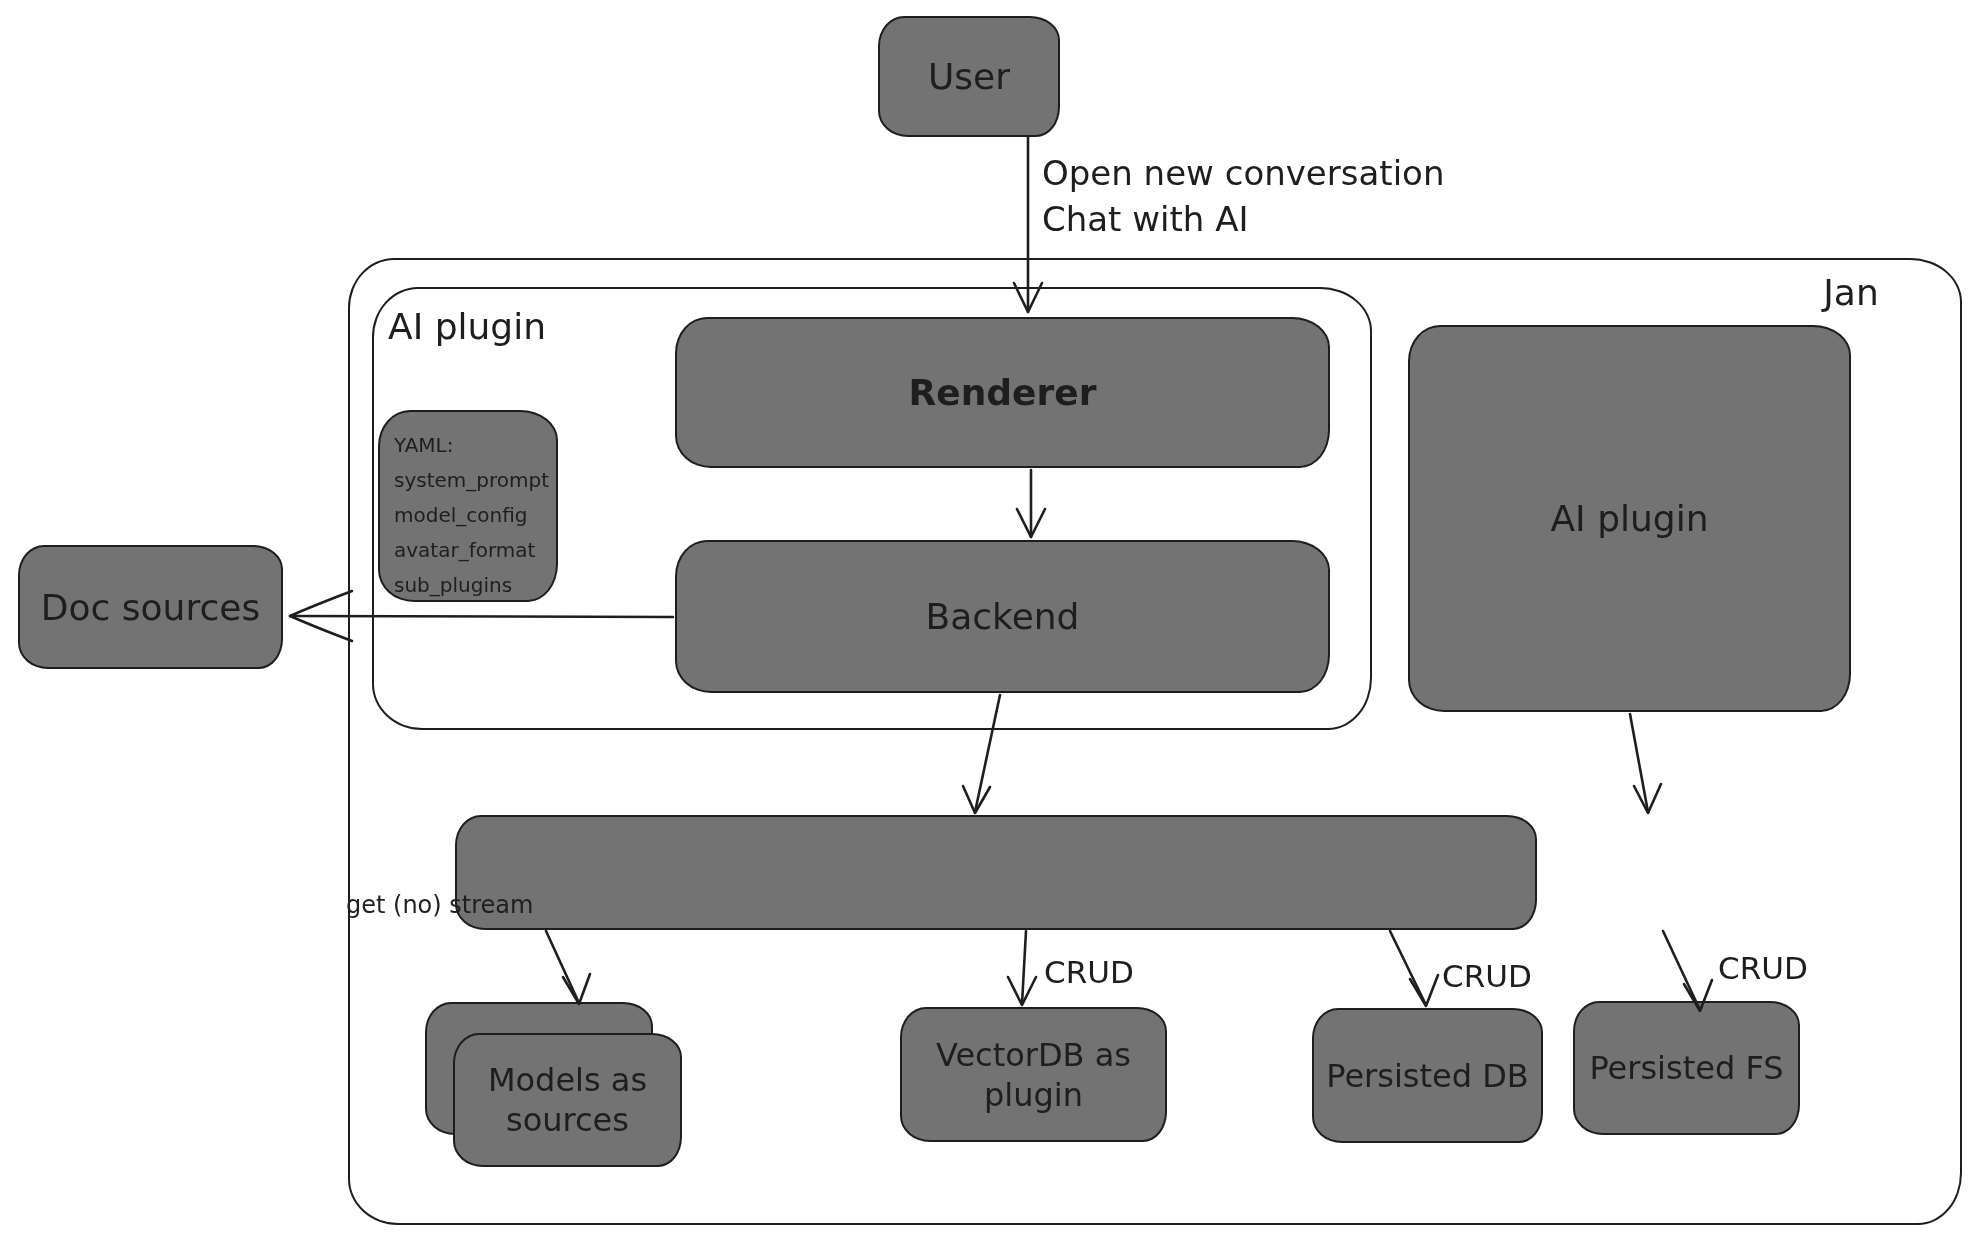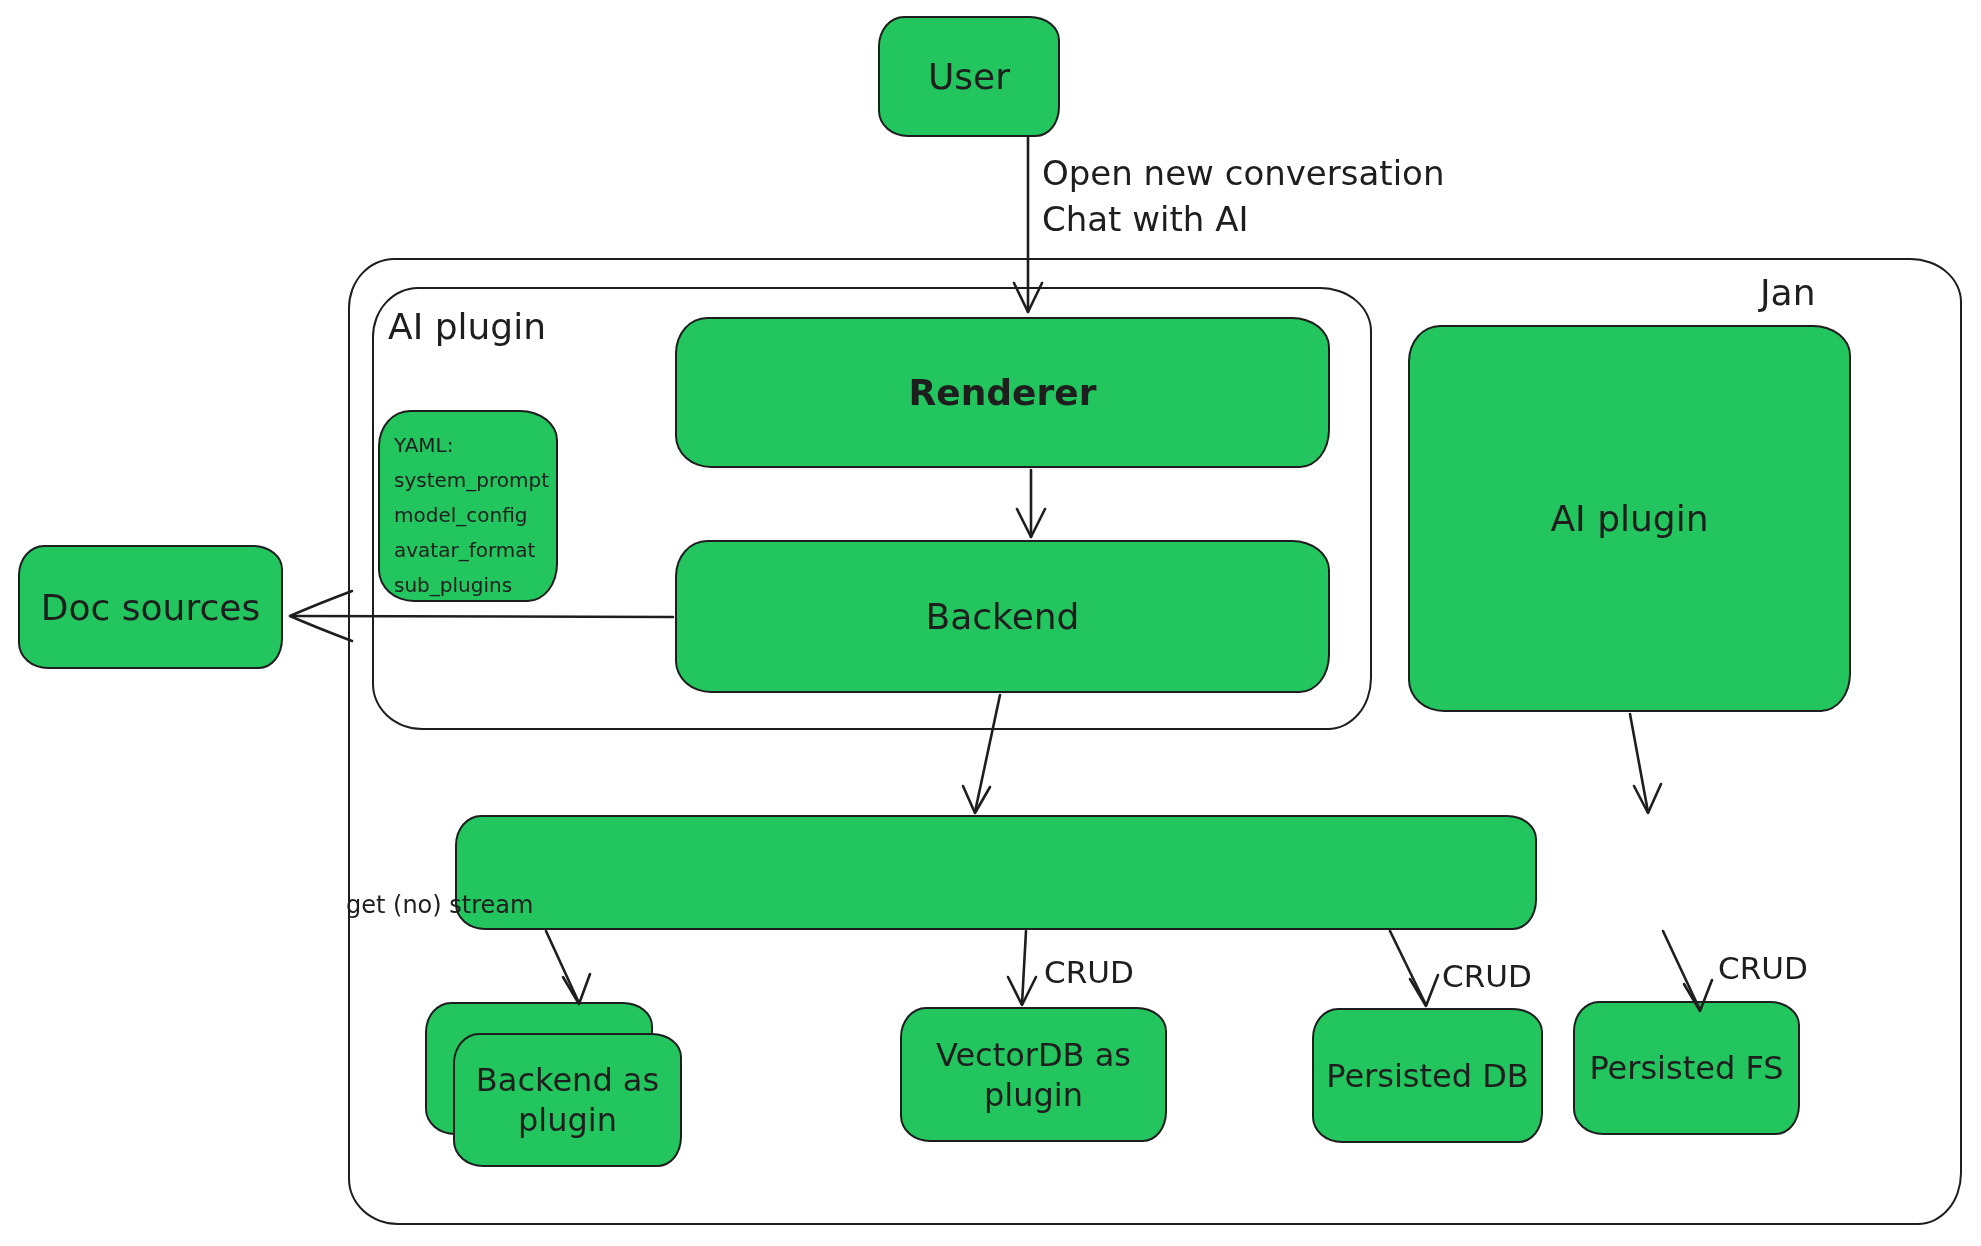--- a/index.html
+++ b/index.html
@@ -8,21 +8,21 @@
     width:1981px; height:1246px;
     background:#ffffff;
     font-family:"DejaVu Sans", "Liberation Sans", sans-serif;
     color:#1e1e1e;
     overflow:hidden;
   }
   .box {
     position:absolute;
     box-sizing:border-box;
     border:2.6px solid #1e1e1e;
-    background:#22c55e;
+    background:#737373;
     display:flex;
     align-items:center;
     justify-content:center;
     text-align:center;
     color:#1e1e1e;
     z-index:2;
     line-height:1.25;
   }
   .container {
     background:transparent;
@@ -58,21 +58,21 @@
   .r-sm { border-radius:26px 30px 24px 30px / 30px 24px 30px 26px; }
   .r-md { border-radius:32px 38px 30px 36px / 36px 30px 38px 32px; }
   .r-lg { border-radius:46px 52px 44px 50px / 50px 44px 52px 46px; }
 </style>
 </head>
 <body>
 
 <div class="canvas">
 
   <div class="box container r-lg" style="left:348px; top:258px; width:1614px; height:967px;"></div>
-  <div class="lbl" style="left:1760px; top:272px; width:182px; text-align:left; font-size:36px;">Jan</div>
+  <div class="lbl" style="left:1760px; top:272px; width:182px; text-align:center; font-size:36px;">Jan</div>
 
   <div class="box container r-lg" style="left:372px; top:287px; width:1000px; height:443px;"></div>
   <div class="lbl" style="left:388px; top:306px; font-size:36px;">AI plugin</div>
 
   <div class="box r-sm" style="left:878px; top:16px; width:182px; height:121px; font-size:36px;">
     <span>User</span>
   </div>
 
   <div class="lbl preline" style="left:1042px; top:150px; font-size:34px; line-height:46px;">Open new conversation
 Chat with AI</div>
@@ -101,21 +101,21 @@
 
   <div class="box r-sm" style="left:455px; top:815px; width:1082px; height:115px;"></div>
 
   <div class="lbl" style="left:346px; top:891px; font-size:24px;">get (no) stream</div>
   <div class="lbl" style="left:1044px; top:954px; font-size:31px;">CRUD</div>
   <div class="lbl" style="left:1442px; top:958px; font-size:31px;">CRUD</div>
   <div class="lbl" style="left:1718px; top:950px; font-size:31px;">CRUD</div>
 
   <div class="box r-sm" style="left:425px; top:1002px; width:228px; height:133px;"></div>
   <div class="box r-sm" style="left:453px; top:1033px; width:229px; height:134px; font-size:32px; padding:0 10px;">
-    <span>Backend as plugin</span>
+    <span>Models as sources</span>
   </div>
 
   <div class="box r-sm" style="left:900px; top:1007px; width:267px; height:135px; font-size:32px; padding:0 14px;">
     <span>VectorDB as plugin</span>
   </div>
 
   <div class="box r-sm" style="left:1312px; top:1008px; width:231px; height:135px; font-size:32px;">
     <span>Persisted DB</span>
   </div>
 

